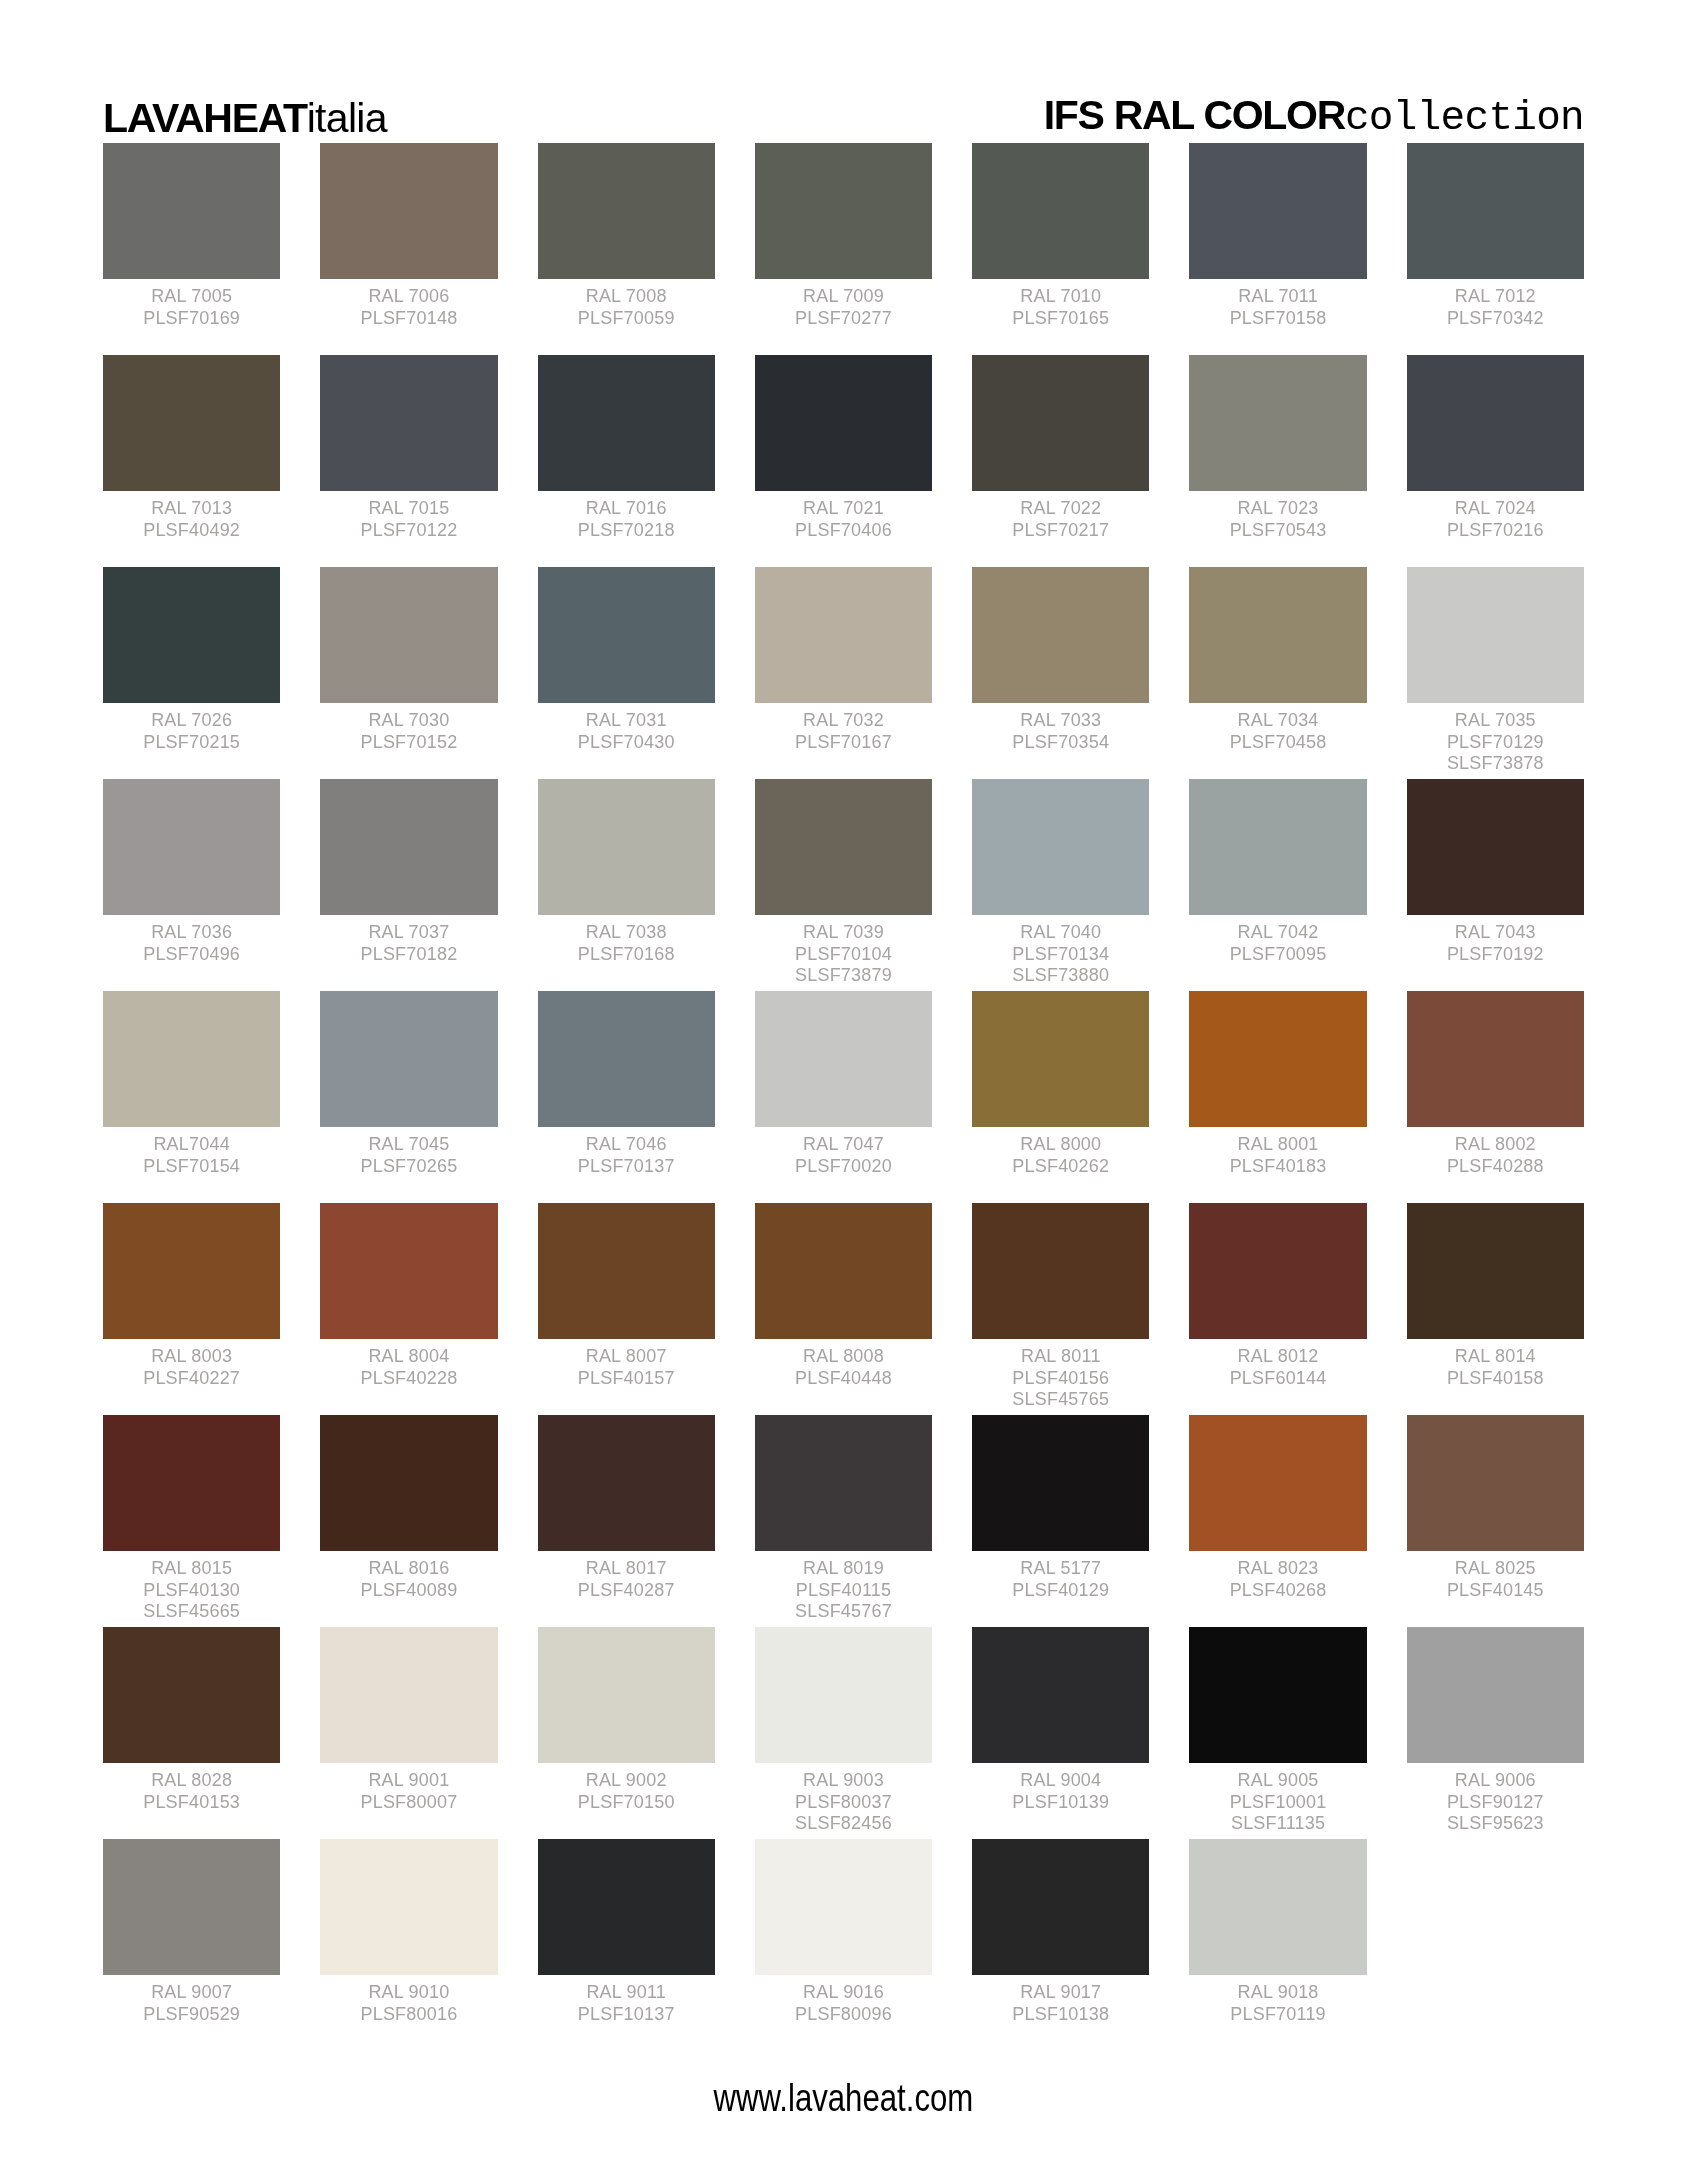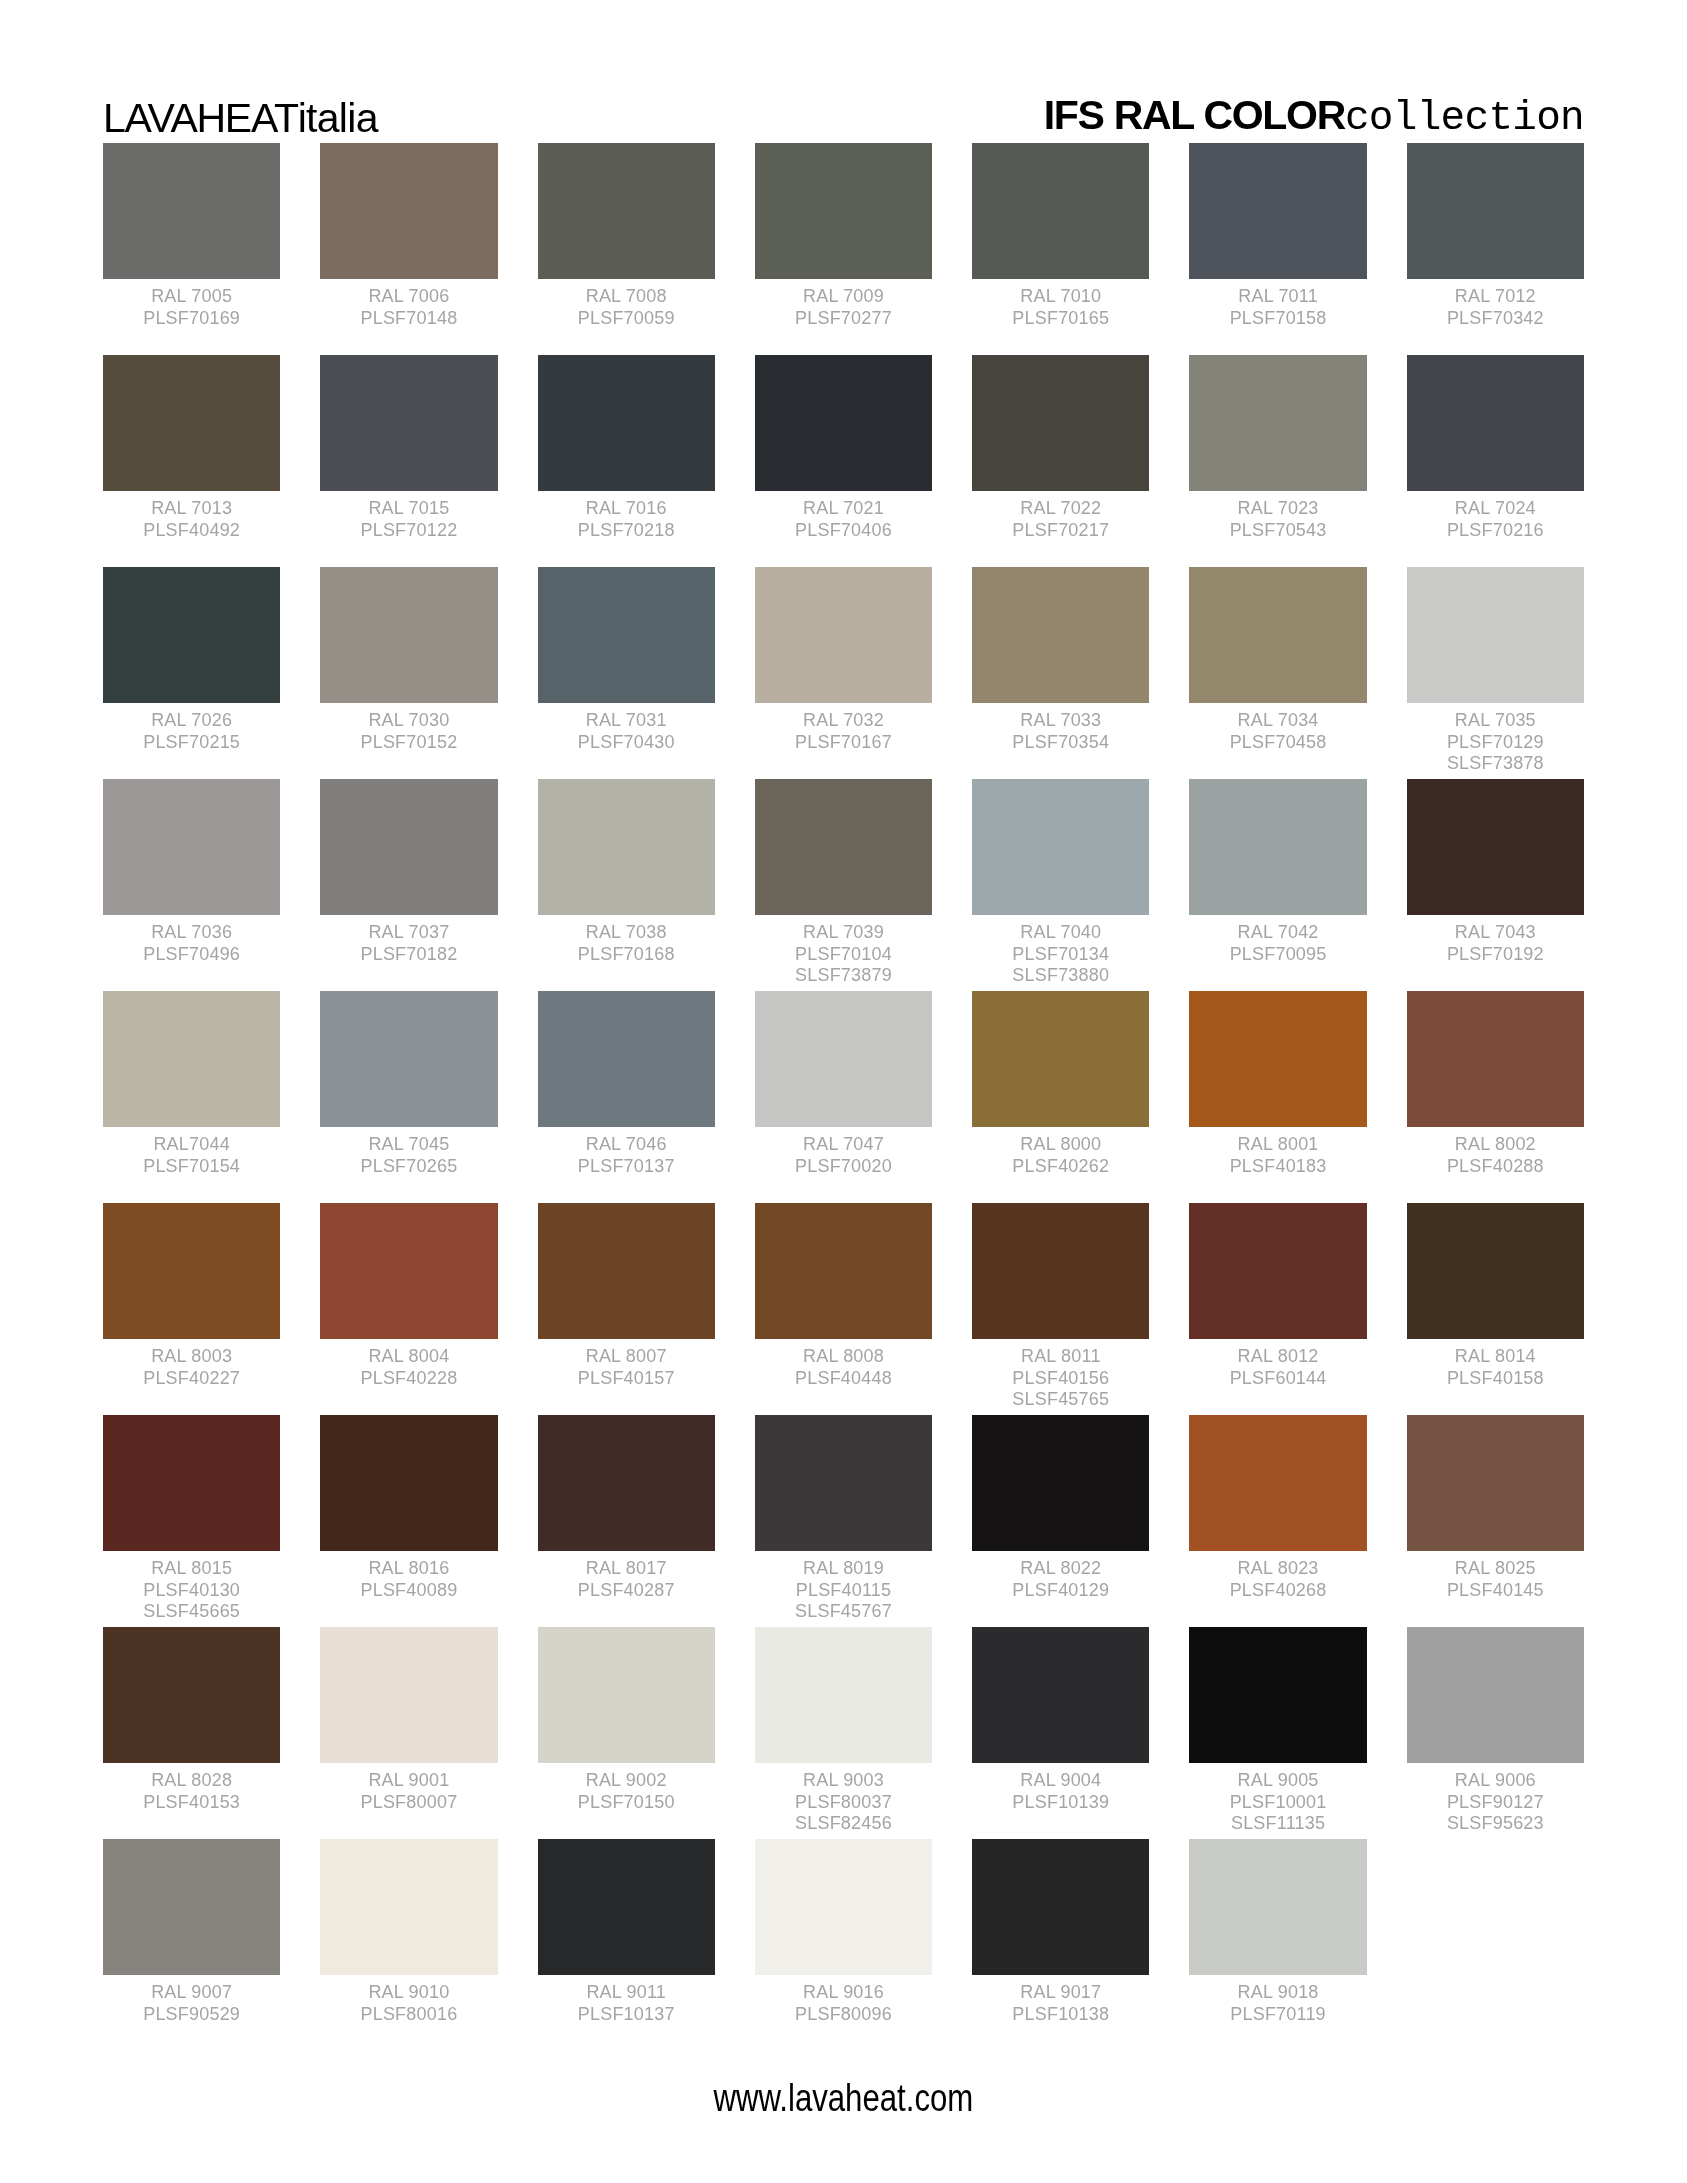--- a/index.html
+++ b/index.html
@@ -34,21 +34,21 @@
   .brand, .collection {
     white-space: nowrap;
     line-height: 1;
     color: #000000;
   }
   .brand {
     font-size: 41px;
     letter-spacing: -0.7px;
   }
   .brand .bold {
-    font-weight: 400;
+    font-weight: 700;
     font-stretch: condensed;
     letter-spacing: -1.3px;
     text-align: right;
   }
   .brand .light {
     font-weight: 300;
     letter-spacing: -0.7px;
   }
   .collection {
     font-size: 41px;
@@ -452,21 +452,21 @@
         <div class="swatch" style="background-color: rgb(60, 56, 57);"></div>
         <div class="labels">
           <div>RAL 8019</div>
           <div>PLSF40115</div>
           <div>SLSF45767</div>
         </div>
       </div>
       <div class="cell">
         <div class="swatch" style="background-color: rgb(22, 19, 20);"></div>
         <div class="labels">
-          <div>RAL 8022</div>
+          <div>RAL 5177</div>
           <div>PLSF40129</div>
         </div>
       </div>
       <div class="cell">
         <div class="swatch" style="background-color: rgb(162, 81, 36);"></div>
         <div class="labels">
           <div>RAL 8023</div>
           <div>PLSF40268</div>
         </div>
       </div>

